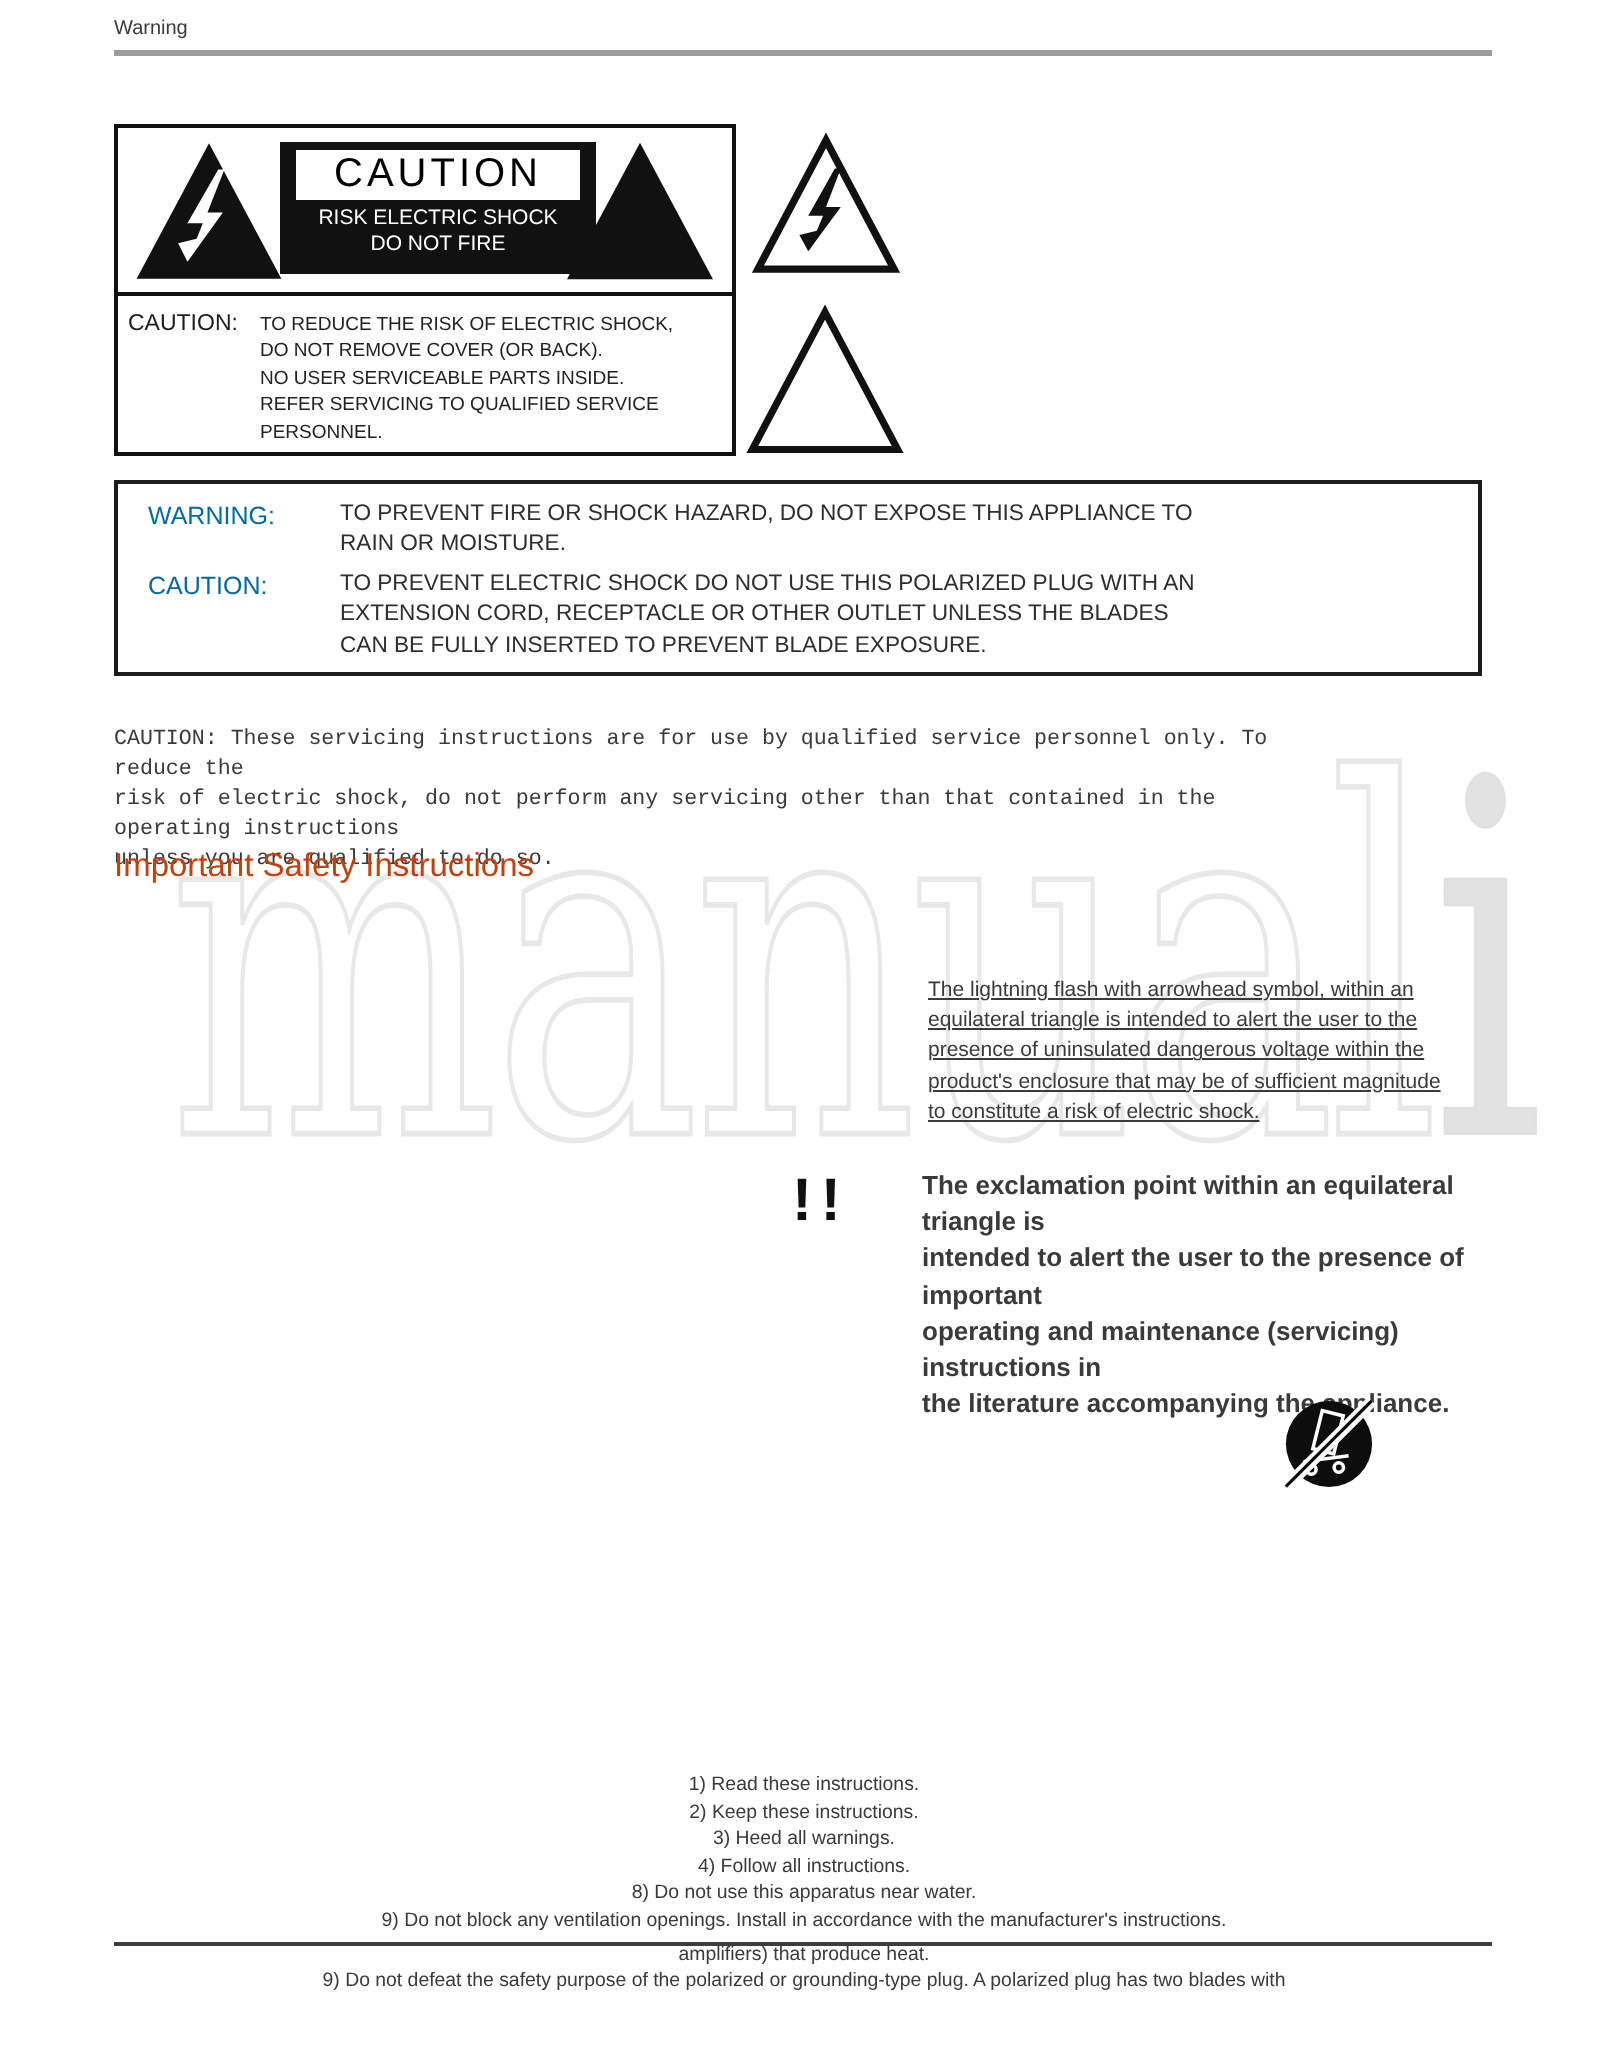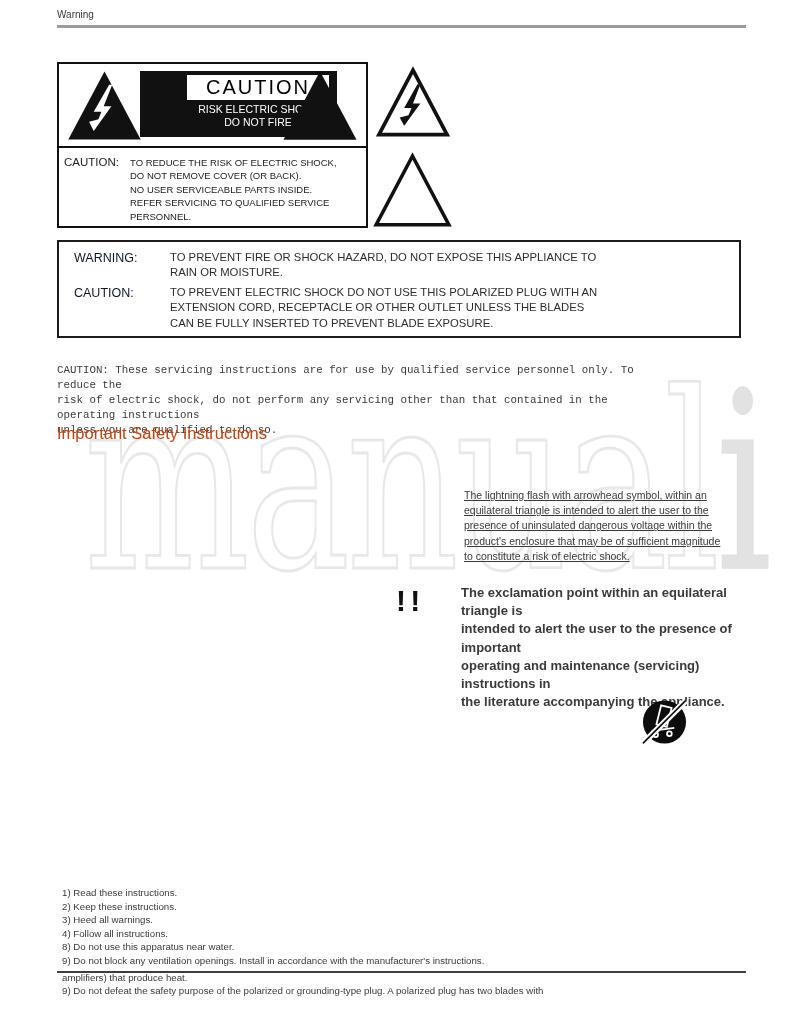--- a/index.html
+++ b/index.html
@@ -10,37 +10,37 @@
 
   
   #header-title{left:57px;top:9px;font-size:10px;color:#3a3a3a;}
   #header-rule{left:57px;top:25px;width:689px;height:3px;background:#9c9c9c;}
 
   
   #caution-box{left:57px;top:62px;width:311px;height:166px;border:2px solid #111;box-sizing:border-box;background:#fff;z-index:1;}
   #cb-top{position:absolute;left:0;top:0;right:0;height:82px;border-bottom:2px solid #111;}
   #cb-tri-left{position:absolute;left:7px;top:5px;width:77px;height:73px;}
   #cb-tri-right{position:absolute;right:6px;top:5px;width:80px;height:73px;}
-  #cb-center{position:absolute;left:81px;top:7px;width:158px;height:66px;background:#111;padding-left:39px;}
+  #cb-center{position:absolute;left:81px;top:7px;width:158px;height:66px;background:#111;}
   #cb-caution-white{margin:4px 8px 0 8px;height:25px;background:#fff;display:flex;align-items:center;justify-content:center;
                     font-size:20px;color:#000;letter-spacing:2px;}
   #cb-risk{color:#fff;font-size:10.5px;line-height:13px;text-align:center;margin-top:3px;}
   #cb-bottom{position:absolute;left:0;top:84px;right:0;bottom:0;display:flex;padding:8px 4px 0 5px;}
   #cb-caption{font-size:11.5px;color:#1d1d1d;width:66px;flex:none;}
   #cb-body{font-size:9.5px;line-height:13.4px;color:#222;}
 
   
   #tri-bolt-outline{left:376px;top:63px;width:74px;height:78px;}
   #tri-plain-outline{left:373px;top:149px;width:79px;height:82px;}
 
   
   #warning-box{left:57px;top:240px;width:684px;height:98px;border:2px solid #1c1c1c;box-sizing:border-box;
                padding:8px 0 0 15px;z-index:1;background:transparent;}
   .wrow{display:flex;margin-bottom:4px;}
-  .wlabel{width:96px;flex:none;font-size:12.5px;color:#0f172a;padding-top:1px;}
+  .wlabel{width:96px;flex:none;font-size:12.5px;color:#0369a1;padding-top:1px;}
   .wtext{font-size:11.3px;line-height:15.4px;color:#2e2e2e;}
 
   
   #service-note{left:57px;top:363px;width:580px;font-size:10.8px;line-height:15px;color:#3a3a3a;z-index:1;font-family:Liberation Mono, monospace;}
   #section-title{left:57px;top:424px;font-size:16.5px;color:#c2410c;z-index:1;}
 
   
   #watermark{left:84px;top:431px;font-family:"DejaVu Serif",serif;font-size:175px;line-height:1;
              letter-spacing:-4px;transform:scaleY(1.4);transform-origin:0 100%;
              color:#ffffff;-webkit-text-stroke:2px #e8e8e8;z-index:0;white-space:nowrap;}
@@ -49,21 +49,21 @@
   
   #expl-lightning{left:464px;top:488px;width:278px;font-size:10.5px;line-height:15.2px;color:#3a3a3a;z-index:1;text-decoration:underline;}
   #excl-marks{left:396px;top:584px;font-size:30px;font-weight:bold;color:#111;word-spacing:-4px;z-index:1;}
   #expl-exclamation{left:461px;top:584px;width:278px;font-size:13px;line-height:18.2px;color:#3a3a3a;z-index:1;font-weight:bold;}
 
   
   #no-cart{left:641px;top:697px;width:47px;height:50px;z-index:1;}
 
   
   #safety-list{left:62px;top:886px;width:680px;font-size:9.7px;color:#3a3a3a;z-index:1;}
-  #safety-list .line{height:13.6px;line-height:13.6px;white-space:nowrap;}
+  #safety-list .line{height:13.6px;line-height:13.6px;white-space:nowrap;text-align:center;}
   #safety-list .line.gap{margin-top:3px;}
   #bottom-rule{left:57px;top:971px;width:689px;height:2px;background:#3d3d3d;z-index:2;}
 </style>
 </head>
 <body>
 
 <div id="page">
 
   <div class="abs" id="header-title">Warning</div>
   <div class="abs" id="header-rule"></div>

